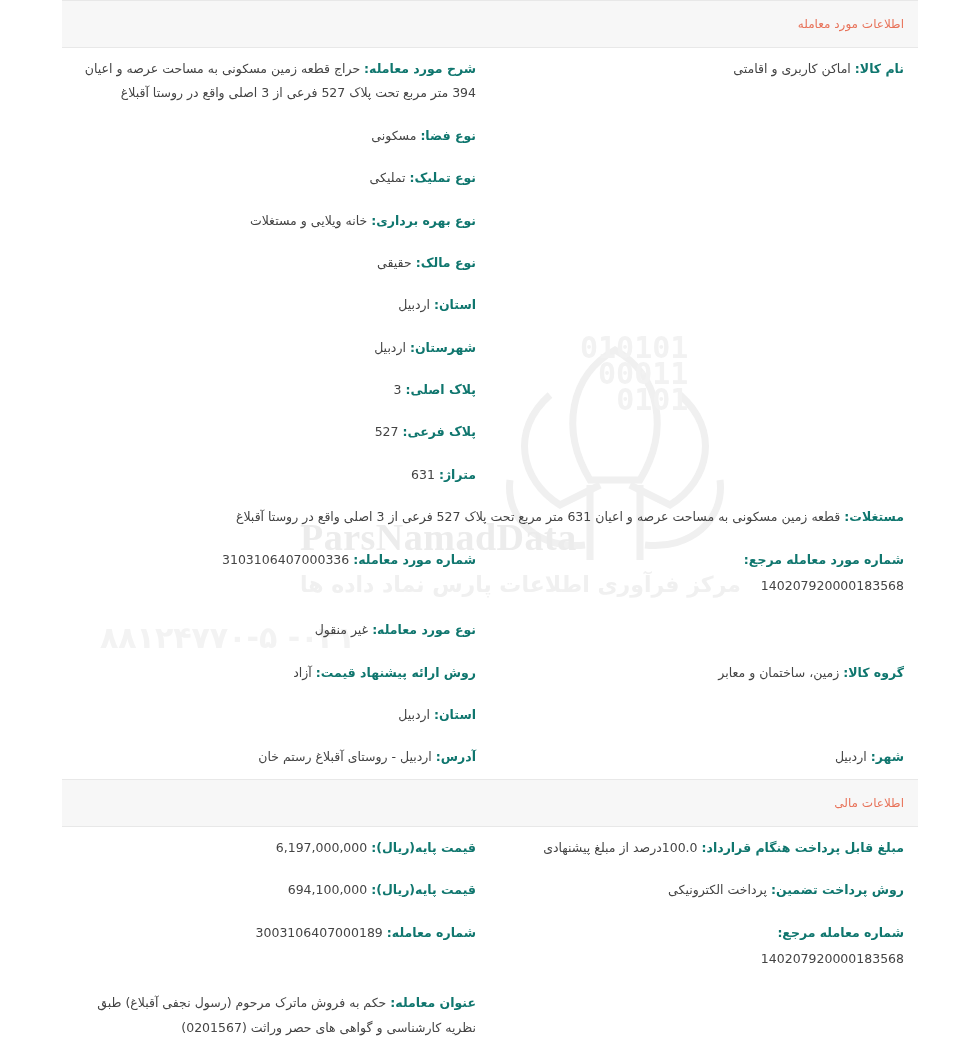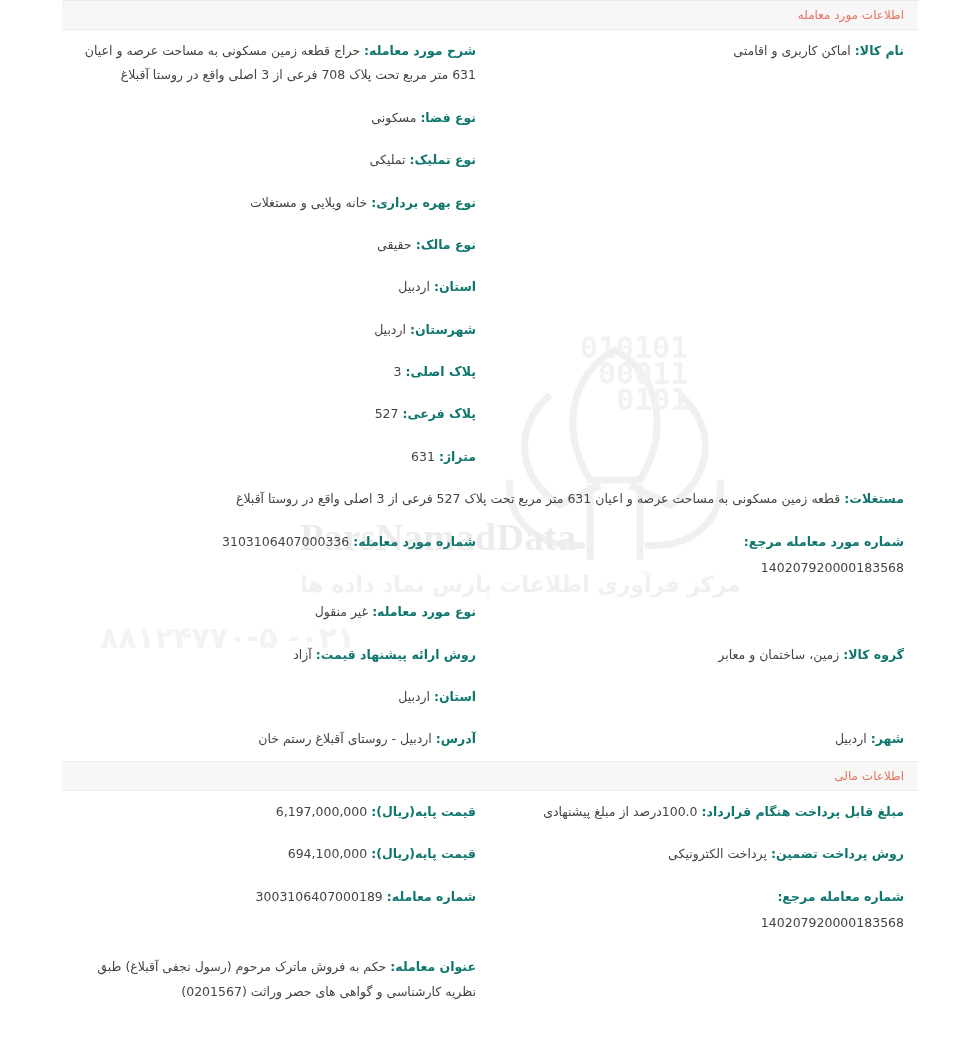--- a/index.html
+++ b/index.html
@@ -82,21 +82,21 @@
   .table {
     width: 856px;
     margin: 0 auto;
     border-collapse: collapse;
     table-layout: fixed;
   }
   .section-head td {
     background: #f7f7f7;
     color: #e8735a;
     font-size: 12px;
-    padding: 7px 14px;
+    padding: 16px 14px;
     border-top: 1px solid #e8e8e8;
     border-bottom: 1px solid #e8e8e8;
     text-align: right;
   }
   .row td {
     vertical-align: top;
     padding: 9px 14px;
     line-height: 1.95;
     border: 0;
   }
@@ -135,21 +135,21 @@
       <td colspan="2">اطلاعات مورد معامله</td>
     </tr>
 
     <tr class="row">
       <td class="cell-right half">
         <span class="lbl">نام کالا:</span>
         <span class="val">اماکن کاربری و اقامتی</span>
       </td>
       <td class="cell-right half">
         <span class="lbl">شرح مورد معامله:</span>
-        <span class="val">حراج قطعه زمین مسکونی به مساحت عرصه و اعیان 631 متر مربع تحت پلاک 708 فرعی از 3 اصلی واقع در روستا آقبلاغ</span>
+        <span class="val">حراج قطعه زمین مسکونی به مساحت عرصه و اعیان 394 متر مربع تحت پلاک 527 فرعی از 3 اصلی واقع در روستا آقبلاغ</span>
       </td>
     </tr>
 
 
     <tr class="row">
       <td class="cell-right half"></td>
       <td class="cell-right half">
         <span class="lbl">نوع فضا:</span>
         <span class="val">مسکونی</span>
       </td>

